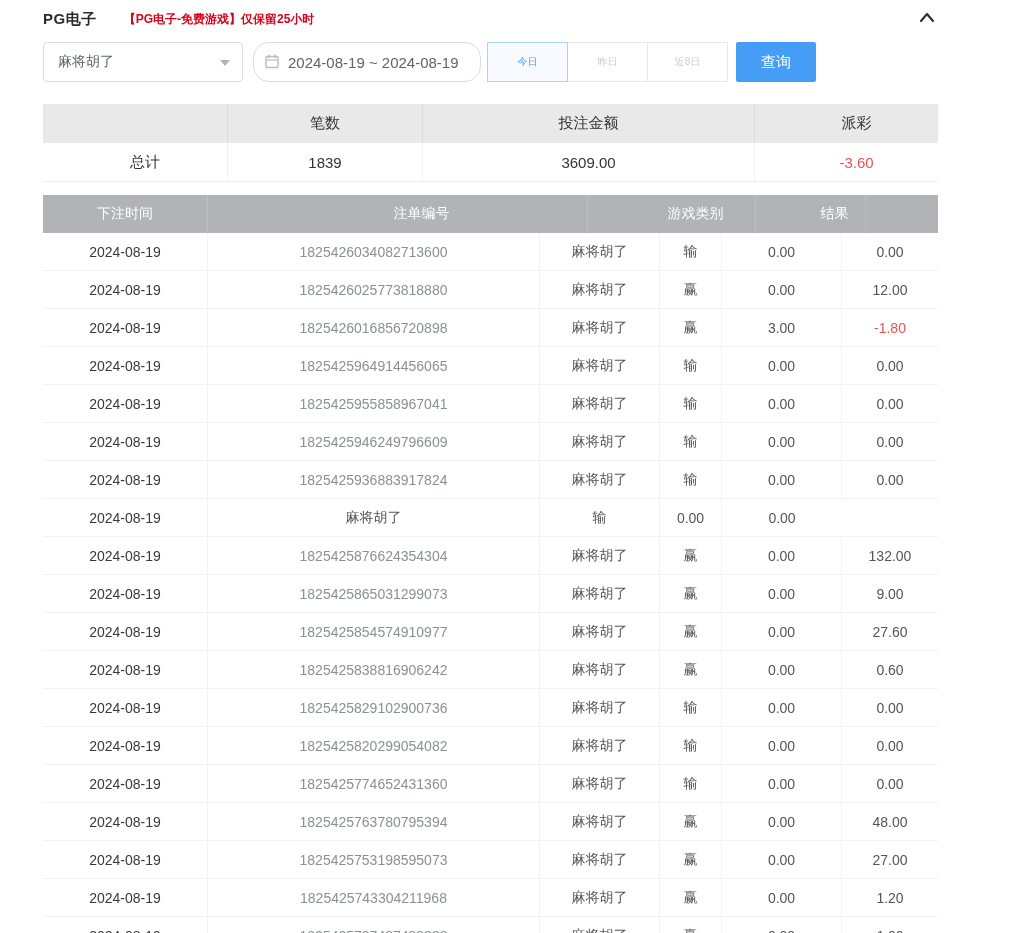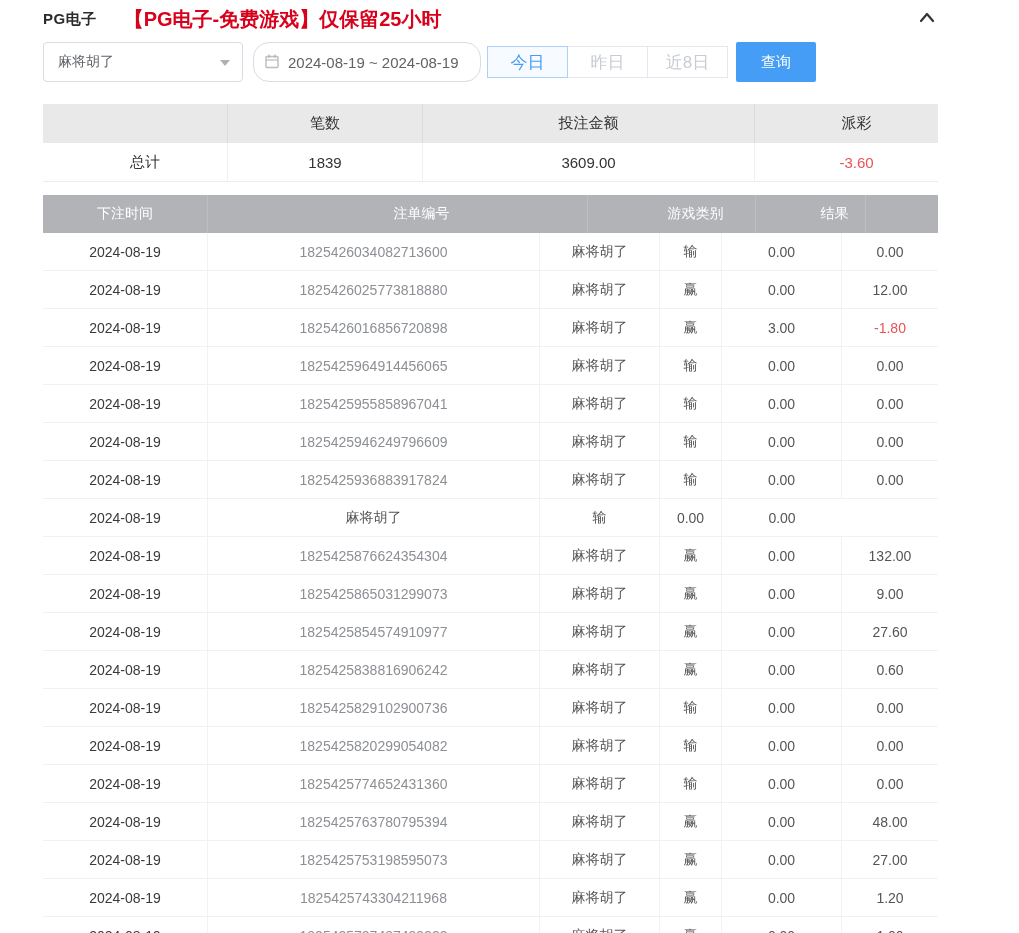--- a/index.html
+++ b/index.html
@@ -7,40 +7,40 @@
   body {
     width:1019px; height:933px; overflow:hidden; position:relative;
     font-family:"Liberation Sans","DejaVu Sans",sans-serif;
     color:#333;
   }
   .page { padding:0 81px 0 43px; width:1019px; }
 
   
   .topbar { display:flex; align-items:center; margin-top:6px; height:26px; }
   .title { font-size:15px; font-weight:bold; color:#2b2b2b; letter-spacing:.5px; }
-  .notice { font-size:20px; font-weight:bold; color:var(--notice-red,#d9001b); margin-left:27px; }
+  .notice { font-size:12px; font-weight:bold; color:var(--notice-red,#d9001b); margin-left:27px; }
   .collapse-btn { margin-left:auto; background:none; border:none; cursor:pointer; display:flex; align-items:center; }
 
   
   .filters { display:flex; align-items:center; margin-top:10px; height:40px; }
   .select {
     width:200px; height:40px; border:1px solid #d9dce2; border-radius:4px;
     display:flex; align-items:center; padding:0 12px 0 14px; font-size:14px; color:#5f6368;
     background:#fff; cursor:pointer;
   }
   .caret-down { margin-left:auto; width:0; height:0; border:5px solid transparent; border-top:6px solid #aeb2b8; margin-top:6px; }
   .date-input {
     width:228px; height:40px; border:1px solid #d9dce2; border-radius:16px; margin-left:10px;
     display:flex; align-items:center; padding:0 10px; font-size:15px; color:#5f6368; background:#fff; cursor:pointer;
   }
   .date-input .val { margin-left:8px; }
   .quick-group { display:flex; margin-left:6px; }
   .quick-group button {
-    width:81px; height:32px; background:#fff; border:1px solid #e4e7ed; color:#c8ccd2;
-    font-size:17px; cursor:pointer; margin-left:-1px; font-family:inherit;
+    width:81px; height:40px; background:#fff; border:1px solid #e4e7ed; color:#c8ccd2;
+    font-size:10px; cursor:pointer; margin-left:-1px; font-family:inherit;
   }
   .quick-group button:first-child { margin-left:0; }
   .quick-group button.active {
     color:var(--accent,#459df5); border-color:#a9d1f9; background:#f7fbff; position:relative; z-index:1;
   }
   .search-btn {
     width:80px; height:40px; margin-left:8px; background:var(--accent,#459df5); color:#fff;
     border:none; border-radius:2px; font-size:15px; cursor:pointer; font-family:inherit;
   }
 

